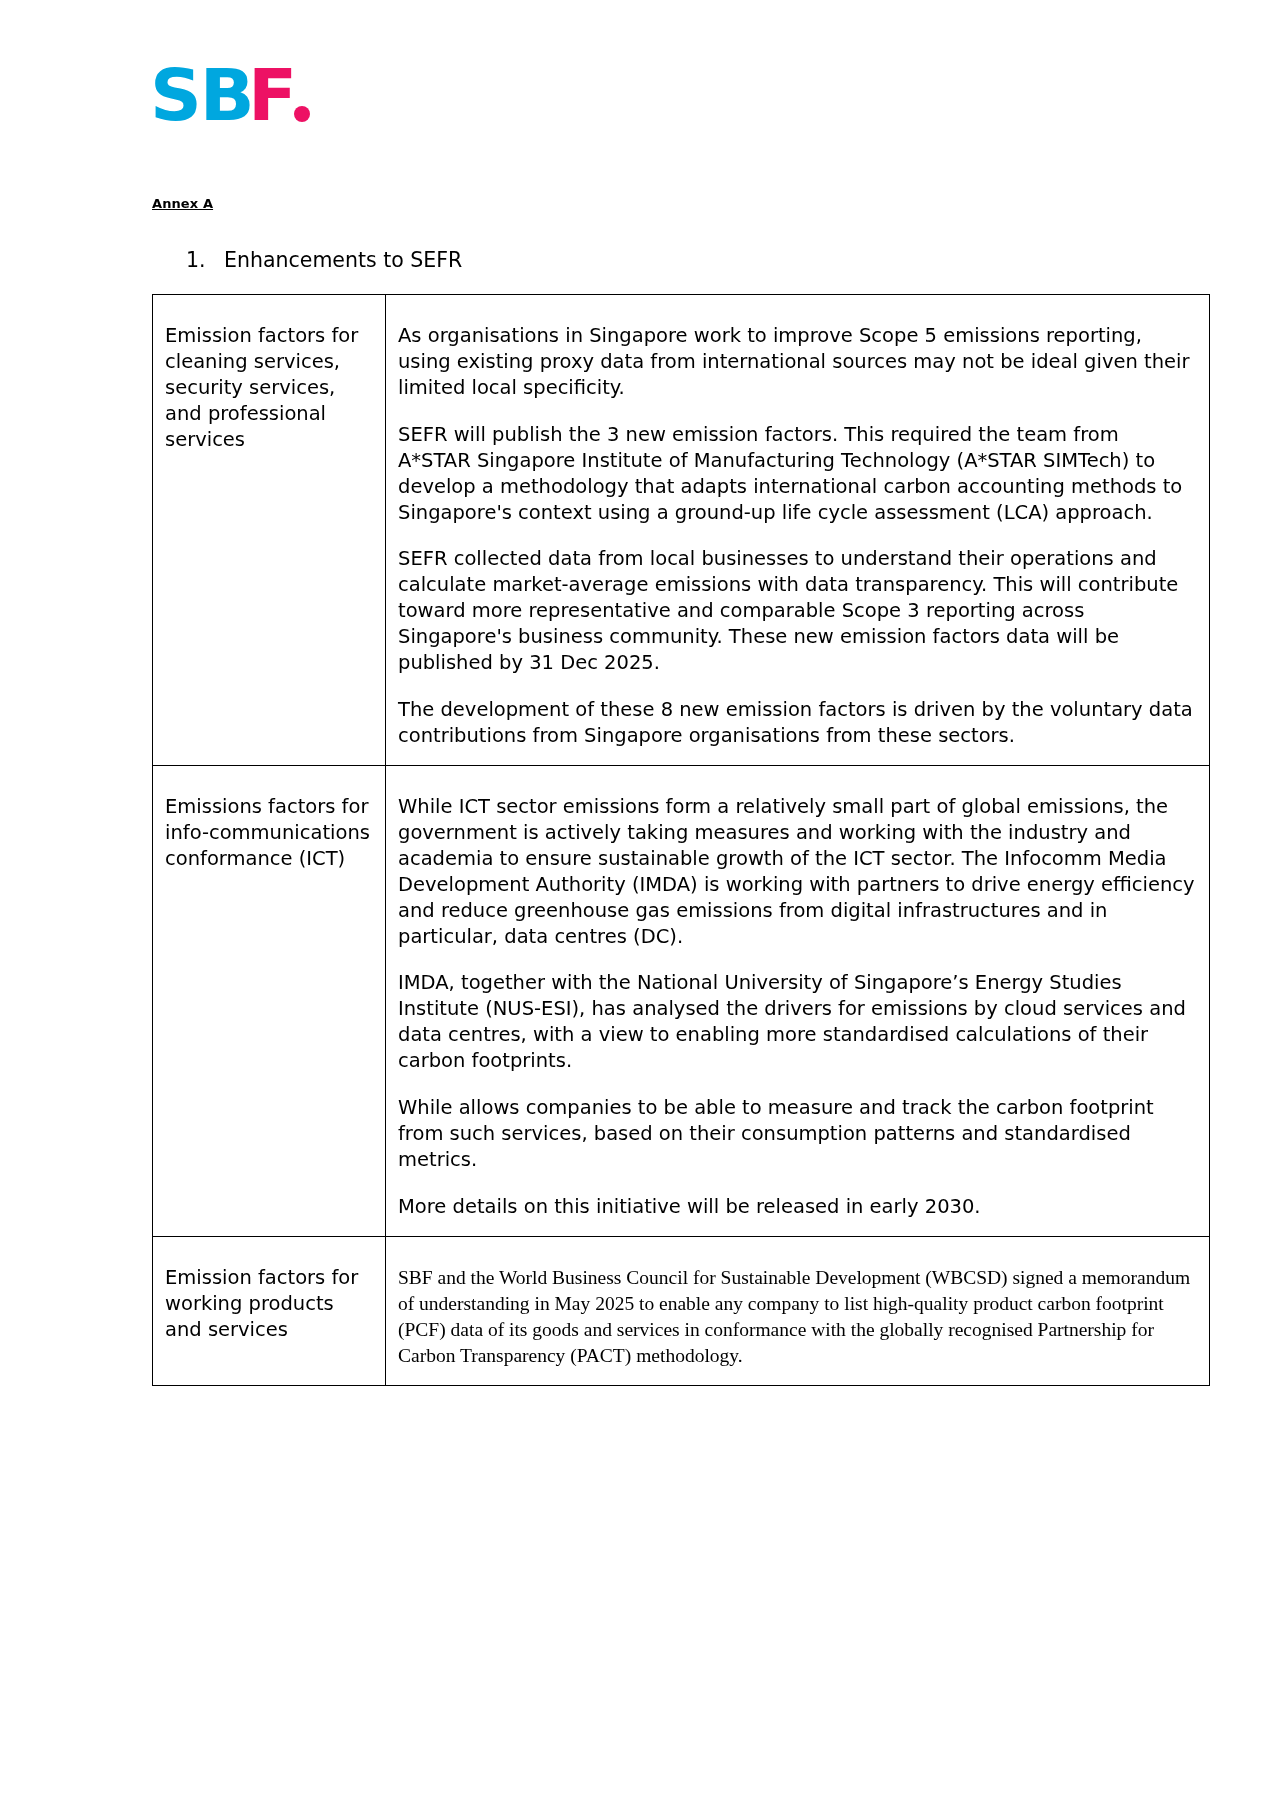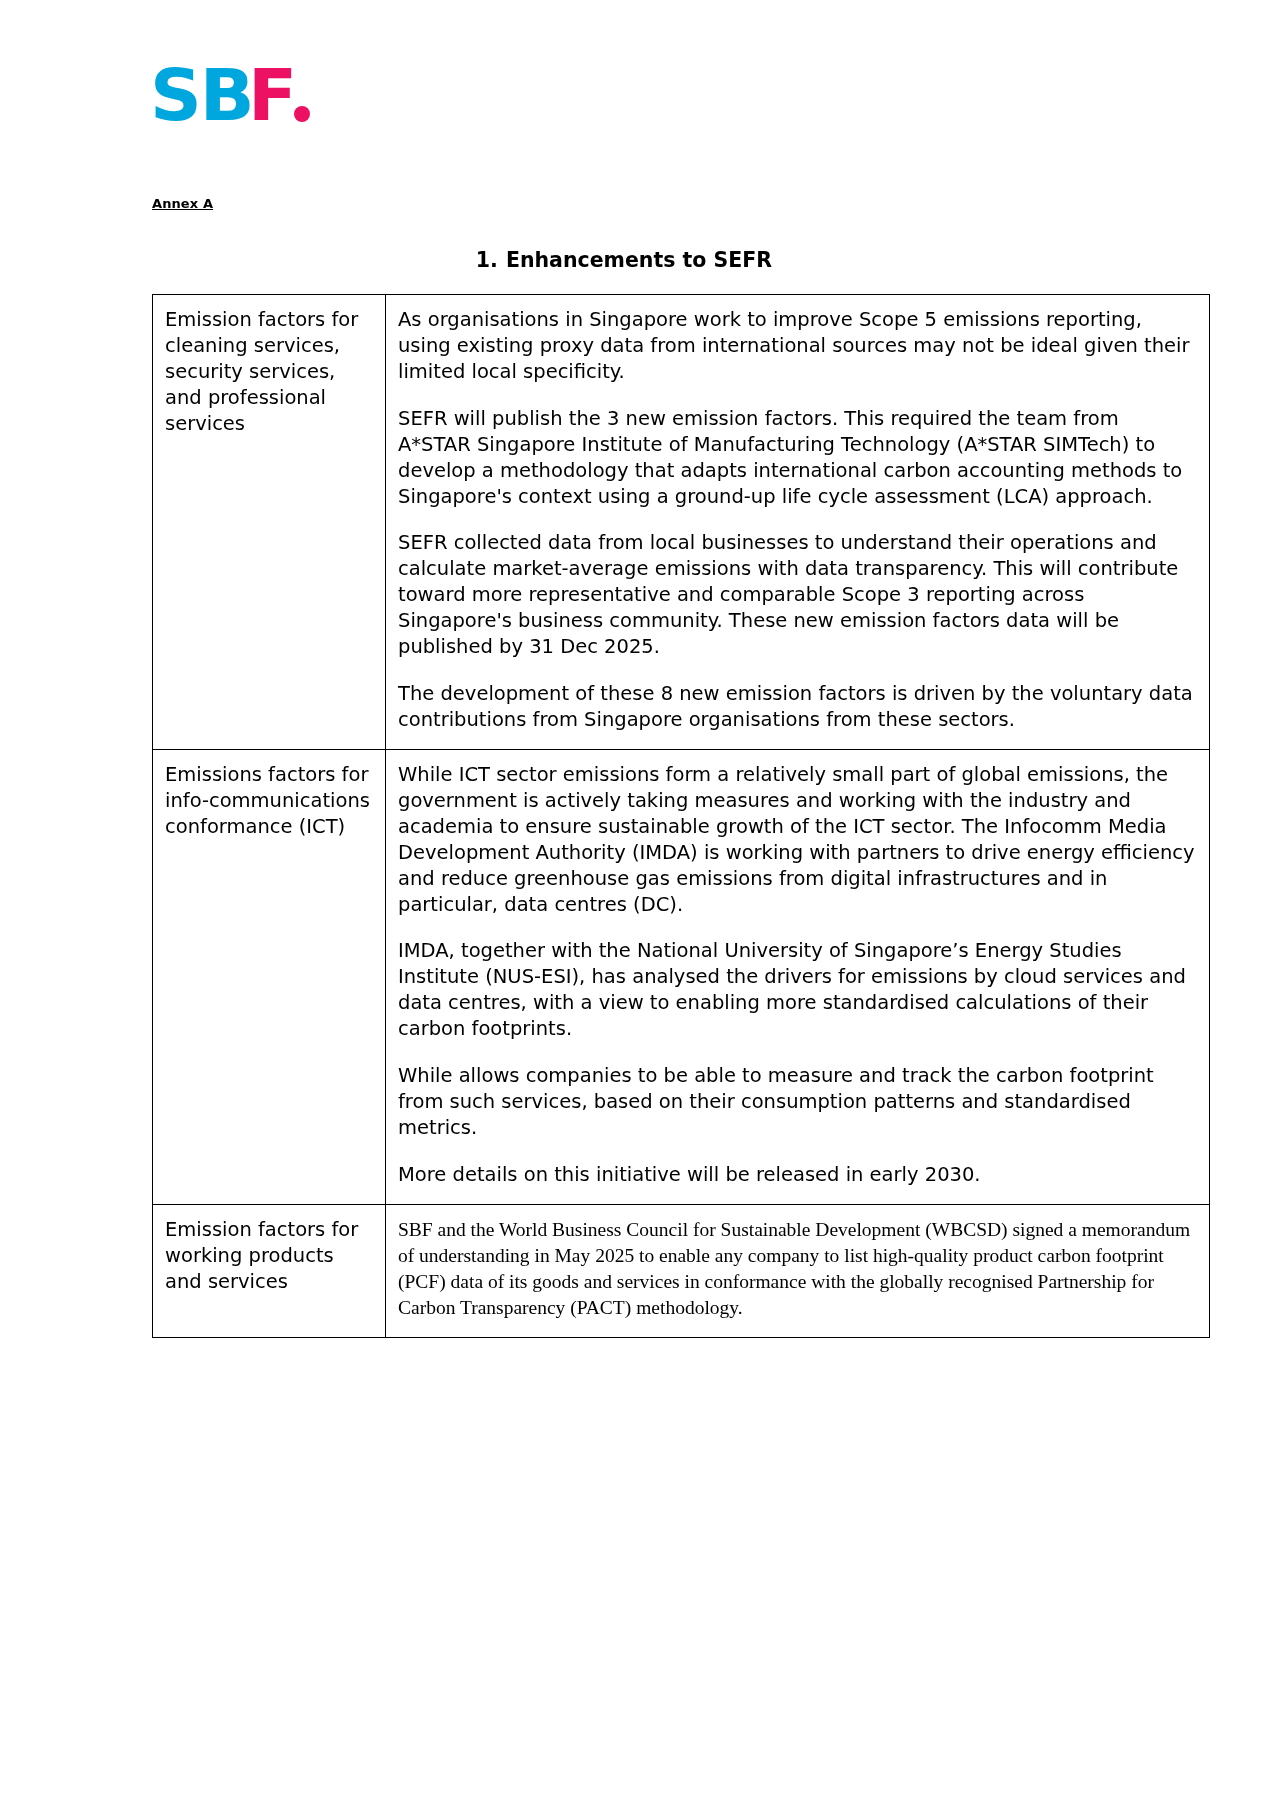--- a/index.html
+++ b/index.html
@@ -37,45 +37,44 @@
     position: absolute;
     left: 152px;
     top: 196px;
     font-size: 13px;
     font-weight: bold;
     text-decoration: underline;
     letter-spacing: 0.1px;
   }
   .list-item {
     position: absolute;
-    left: 180px;
+    left: 186px;
     top: 248px;
     width: 880px;
     font-size: 20.5px;
-    font-weight: bold;
-    text-align: center;
+    font-weight: normal;
   }
   .list-item .num {
     display: inline-block;
     width: 38px;
   }
 
   
   table.content-table {
     position: absolute;
     left: 152px;
     top: 294px;
     width: 1007px;
     border-collapse: collapse;
     table-layout: fixed;
   }
   table.content-table td {
     border: 1.3px solid #000000;
     vertical-align: top;
-    padding: 12px 12px 16px 12px;
+    padding: 28px 12px 16px 12px;
     font-size: 19.5px;
     line-height: 1.33;
   }
   td.label-cell {
     width: 208px;
   }
   td.body-cell {
     width: 799px;
   }
   td p {

